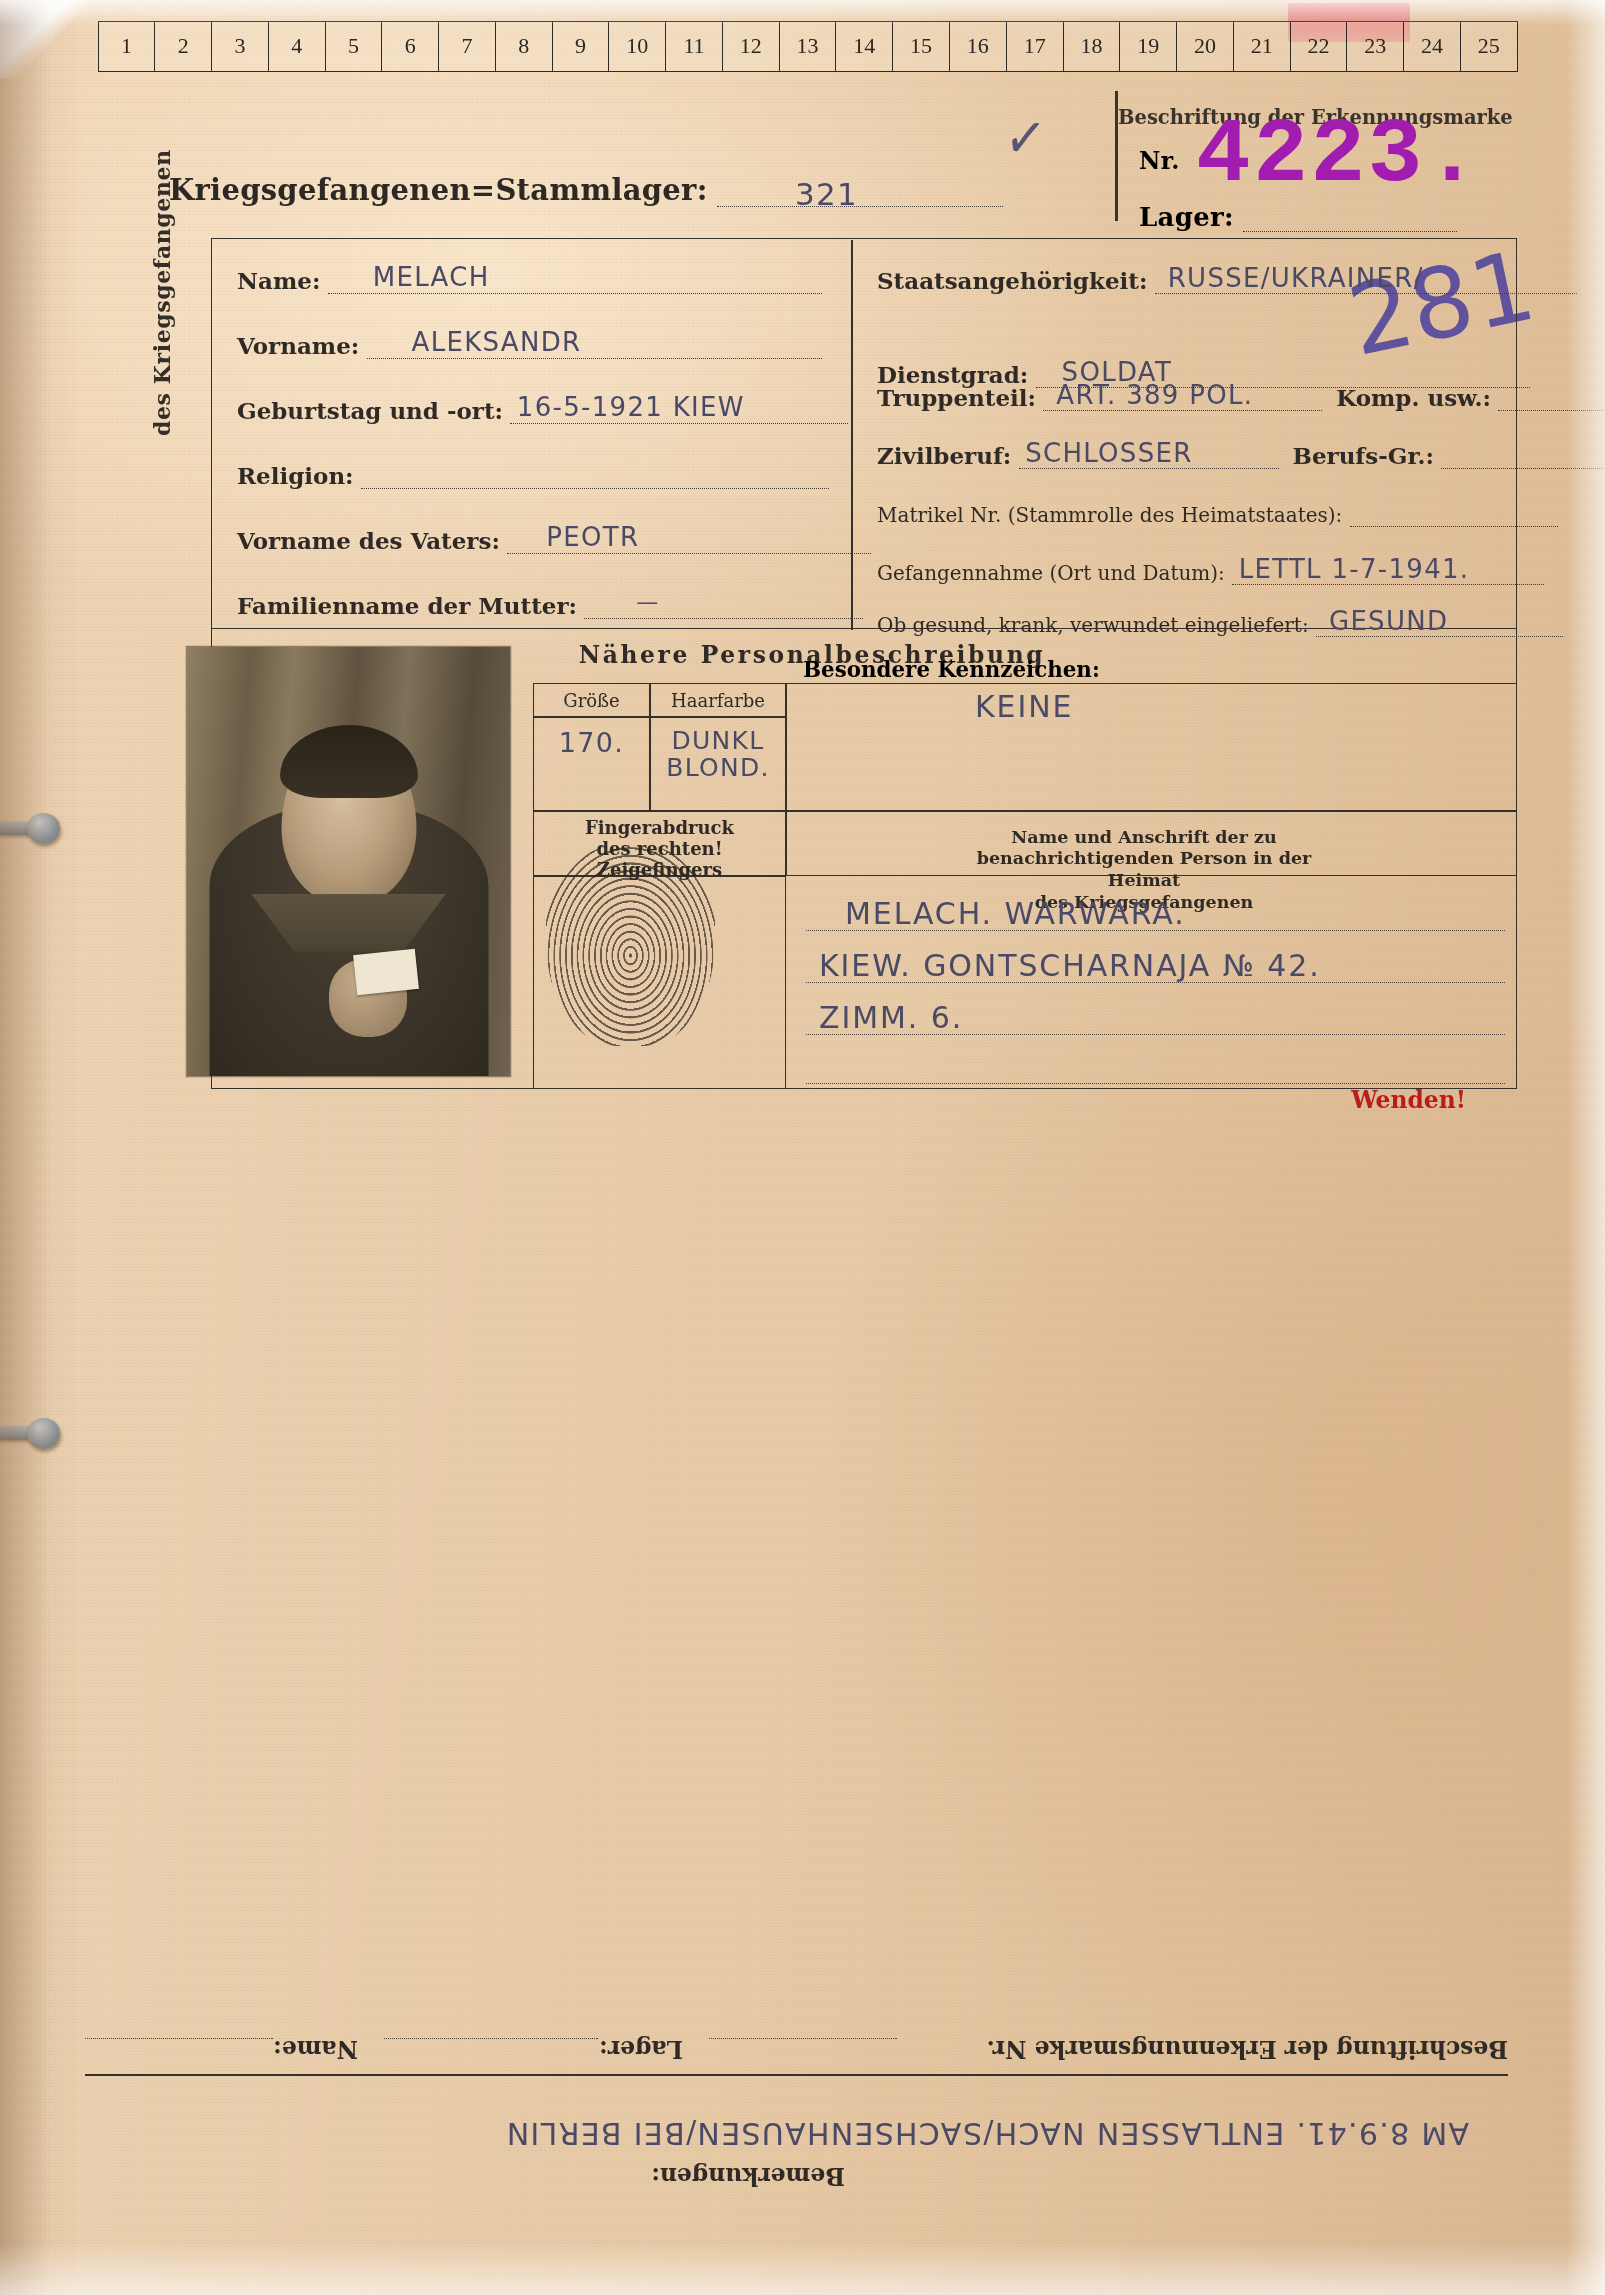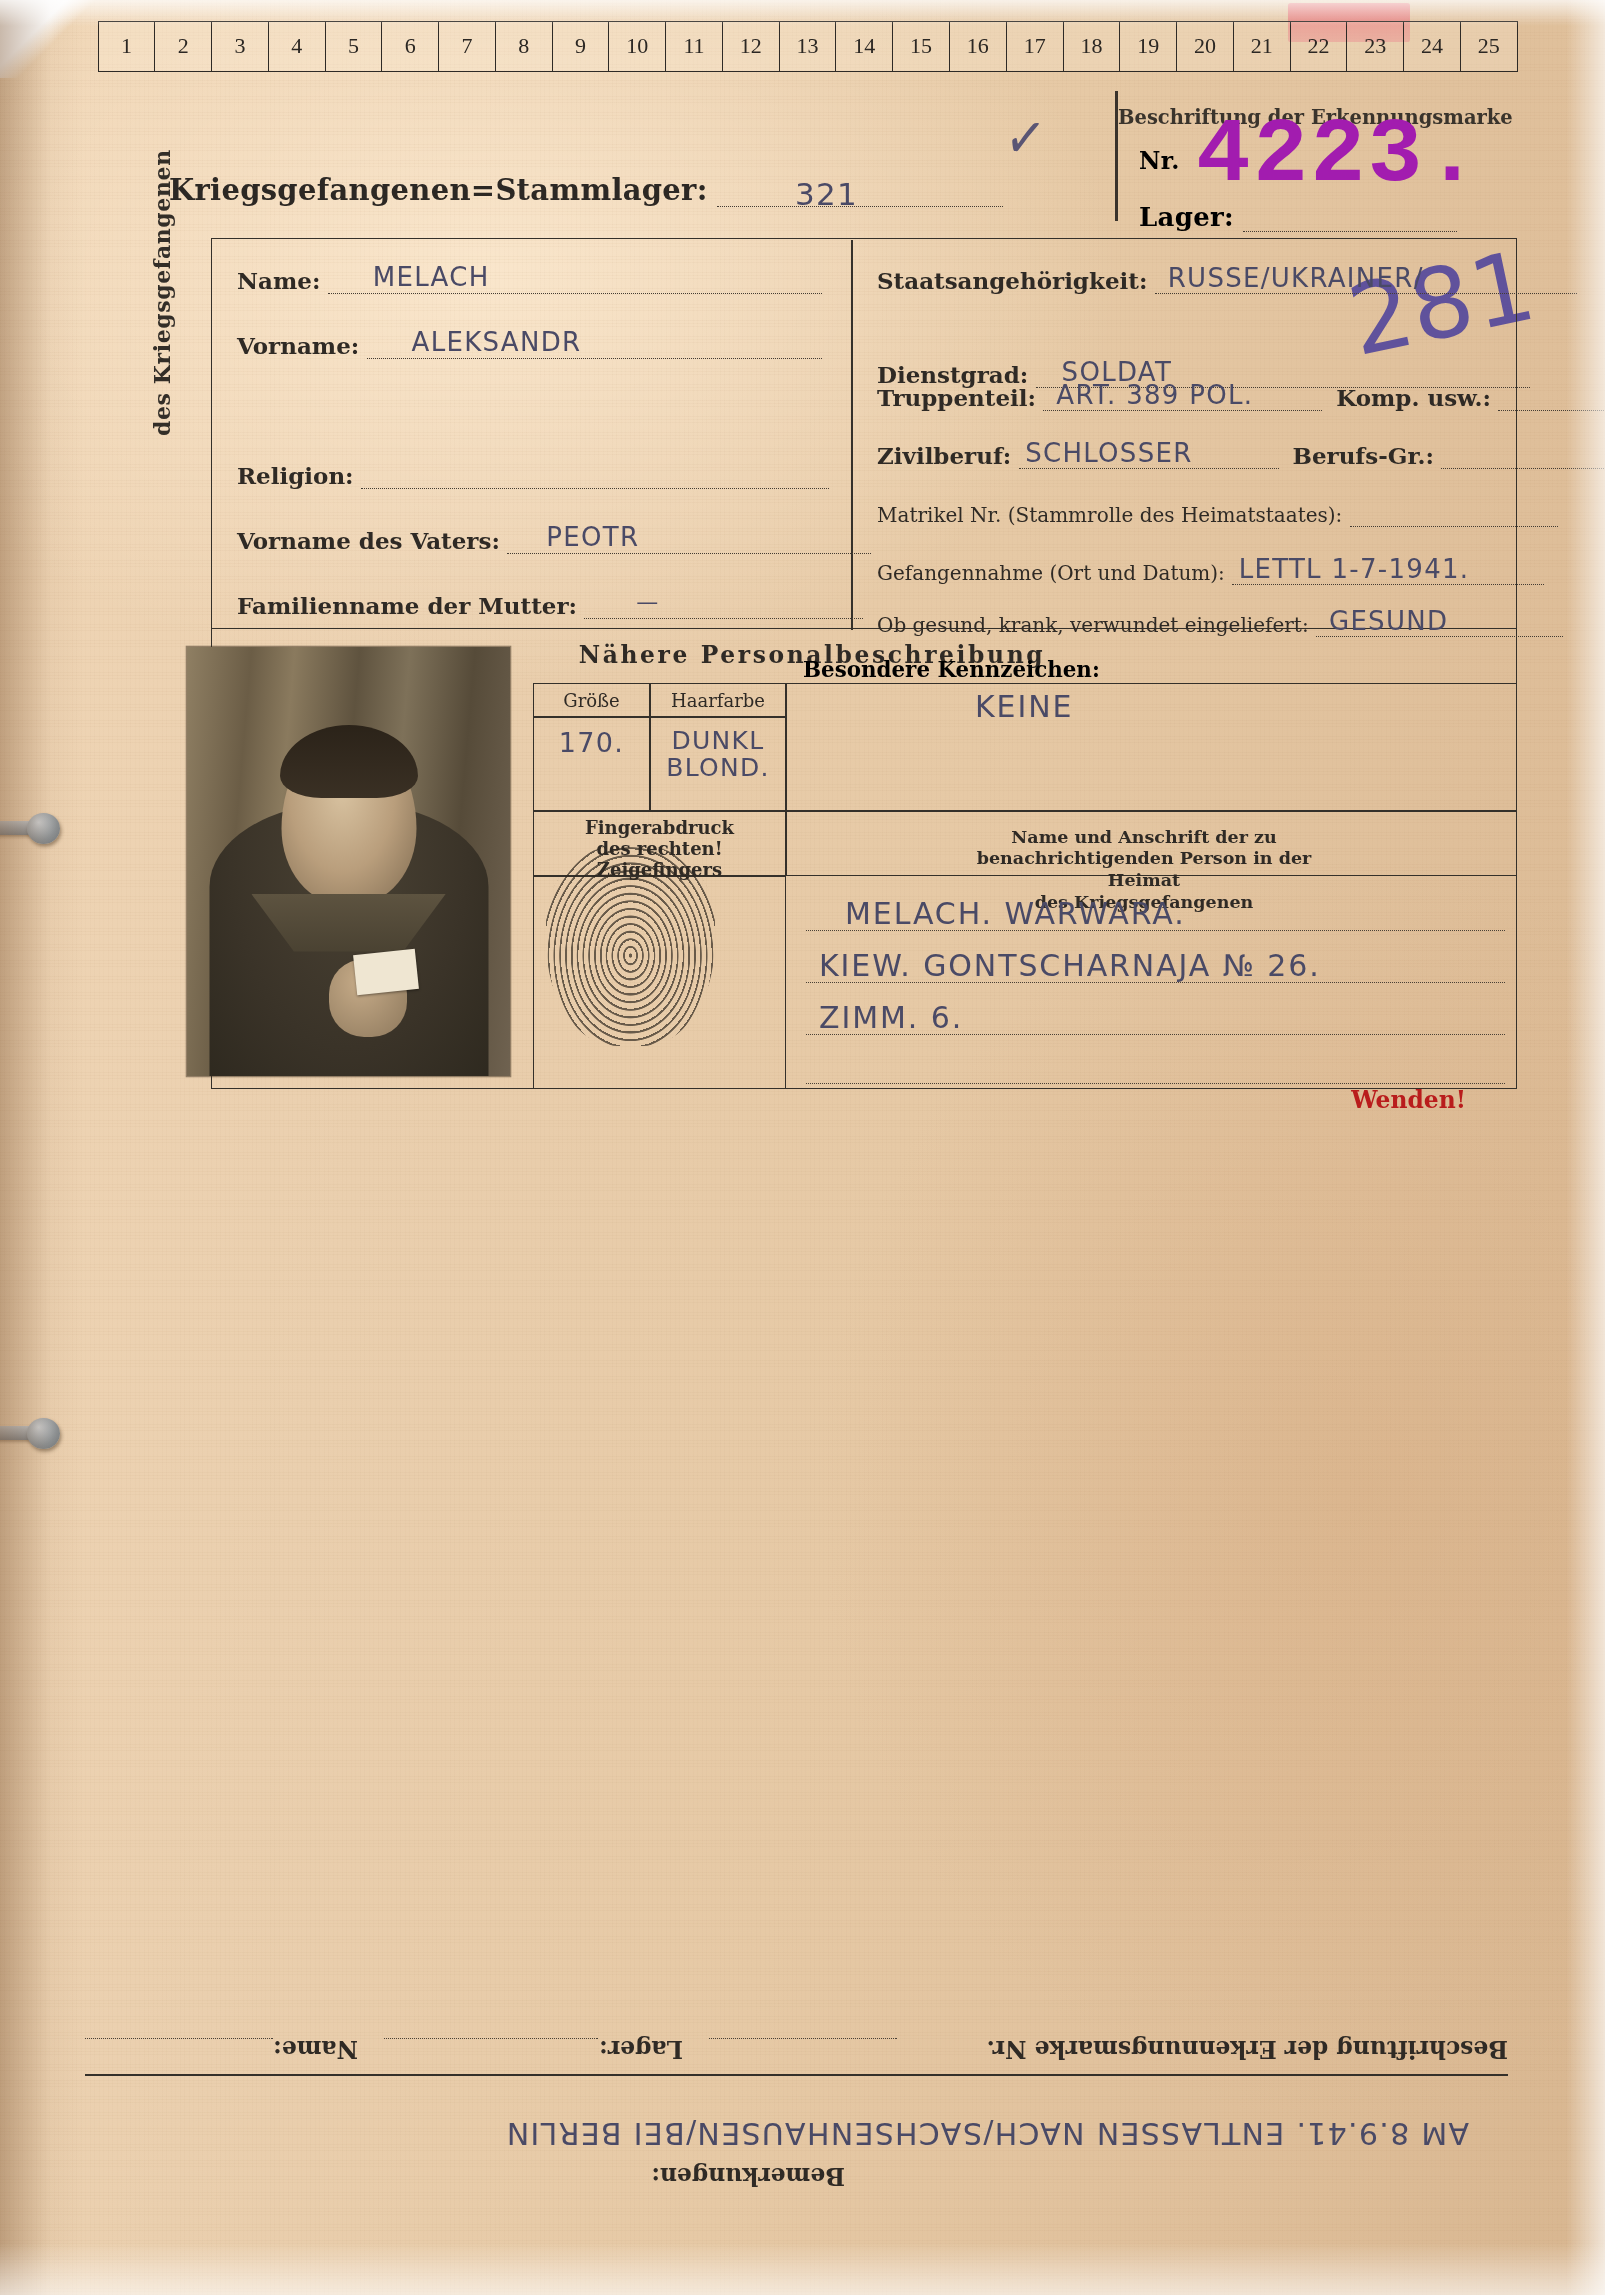--- a/index.html
+++ b/index.html
@@ -582,20 +582,26 @@
       </span>
     </div>
 
     <div class="field" style="left:159px; top:325px;">
       <span class="lbl">Vorname:</span>
       <span class="underline" style="width:455px; position:relative;">
         <span class="val" style="position:absolute; left:45px; top:-31px;">ALEKSANDR</span>
       </span>
     </div>
 
+    <div class="field" style="left:159px; top:390px;">
+      <span class="lbl">Geburtstag und -ort:</span>
+      <span class="underline" style="width:338px; position:relative;">
+        <span class="val" style="position:absolute; left:6.5px; top:-31px;">16-5-1921  KIEW</span>
+      </span>
+    </div>
 
     <div class="field" style="left:159px; top:455px;">
       <span class="lbl">Religion:</span>
       <span class="underline" style="width:468px; position:relative;">
         <span class="val" style="position:absolute; left:45px; top:-31px;"></span>
       </span>
     </div>
 
     <div class="field" style="left:159px; top:520px;">
       <span class="lbl">Vorname des Vaters:</span>
@@ -699,21 +705,21 @@
       <div>Name und Anschrift der zu benachrichtigenden Person in der Heimat</div>
       <div>des Kriegsgefangenen</div>
     </div>
 
     <div class="notify-line" style="top:923px;"></div>
     <div class="notify-line" style="top:975px;"></div>
     <div class="notify-line" style="top:1027px;"></div>
     <div class="notify-line" style="top:1076px;"></div>
 
     <div class="notify-val" style="top:889px;">MELACH. WARWARA.</div>
-    <div class="notify-val" style="top:941px; left:741px;">KIEW. GONTSCHARNAJA № 26.</div>
+    <div class="notify-val" style="top:941px; left:741px;">KIEW. GONTSCHARNAJA № 42.</div>
     <div class="notify-val" style="top:993px; left:741px;">ZIMM. 6.</div>
 
     <div class="wenden">Wenden!</div>
   </div>
 
   <div class="bottom-block">
     <div class="bm-label">Bemerkungen:</div>
     <div class="bm-val">AM 8.9.41. ENTLASSEN NACH/SACHSENHAUSEN/BEI BERLIN</div>
     <div class="bm-rule"></div>
     <div class="bm-foot" style="left:39px;">Beschriftung der Erkennungsmarke Nr.</div>

